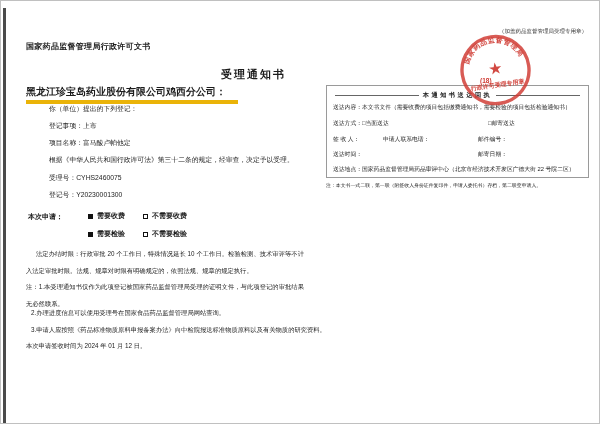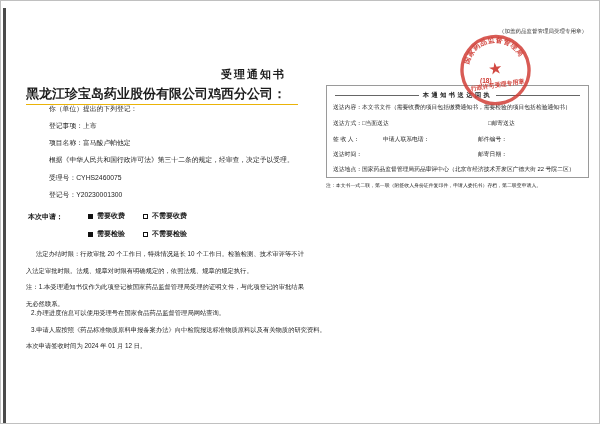--- a/index.html
+++ b/index.html
@@ -5,21 +5,21 @@
   html,body{margin:0;padding:0;background:#e8e8e8;}
   .screen{
     position:relative;width:600px;height:424px;background:#ffffff;
     border:1px solid #c0c0c0;box-sizing:border-box;overflow:hidden;
     font-family:"Liberation Sans",sans-serif;color:#1c1c1c;
   }
   .abs{position:absolute;}
   .scan-strip{position:absolute;left:2px;top:7px;bottom:0;width:3px;background:#4a4a4a;}
   .doc-header{left:25px;top:40px;font-size:8px;font-weight:bold;letter-spacing:0.3px;}
   .doc-title{left:25px;top:66px;width:260px;text-align:right;font-size:11px;font-weight:bold;letter-spacing:2px;}
-  .addressee{left:25px;top:84px;font-size:13px;font-weight:bold;border-bottom:1px solid #eab308;padding-right:12px;padding-bottom:1px;}
+  .addressee{left:25px;top:84px;font-size:10px;font-weight:bold;border-bottom:4px solid #eab308;padding-right:12px;padding-bottom:1px;}
   .dline{left:48px;font-size:6.8px;white-space:nowrap;}
   .basis-line{left:48px;width:278px;font-size:6.8px;white-space:normal;}
   .apply-label{left:27px;top:211px;font-size:7px;font-weight:bold;}
   .cbrow{position:absolute;font-size:7px;font-weight:bold;display:flex;align-items:center;gap:4px;}
   .cb{display:inline-block;width:5px;height:5px;border:1px solid #111;box-sizing:border-box;}
   .cb.filled{background:#111;}
   .para{left:25px;width:278px;font-size:6.3px;line-height:16.5px;text-align:justify;color:#222;}
   .indent1{text-indent:10px;}
   .sm{font-size:6.3px;color:#222;}
   
@@ -33,20 +33,21 @@
   .stamp-wrap{left:456px;top:28px;width:78px;height:82px;transform:rotate(-8deg);opacity:0.92;}
   .stamp-no{left:479px;top:76px;font-size:6.5px;font-weight:bold;color:#cf3a32;}
   .footnote{left:325px;top:181px;width:268px;font-size:4.9px;color:#222;white-space:nowrap;}
 </style>
 </head>
 <body>
 
 <div class="screen">
   <div class="scan-strip"></div>
 
+  <div class="abs doc-header">国家药品监督管理局行政许可文书</div>
   <div class="abs doc-title">受理通知书</div>
   <div class="abs addressee">黑龙江珍宝岛药业股份有限公司鸡西分公司：</div>
 
   <div class="abs dline" style="top:103px">你（单位）提出的下列登记：</div>
   <div class="abs dline" style="top:120px">登记事项：上市</div>
   <div class="abs dline" style="top:137px">项目名称：富马酸卢帕他定</div>
   <div class="abs basis-line" style="top:154px">根据《中华人民共和国行政许可法》第三十二条的规定，经审查，决定予以受理。</div>
   <div class="abs dline" style="top:172px">受理号：CYHS2460075</div>
   <div class="abs dline" style="top:189px">登记号：Y20230001300</div>
 

